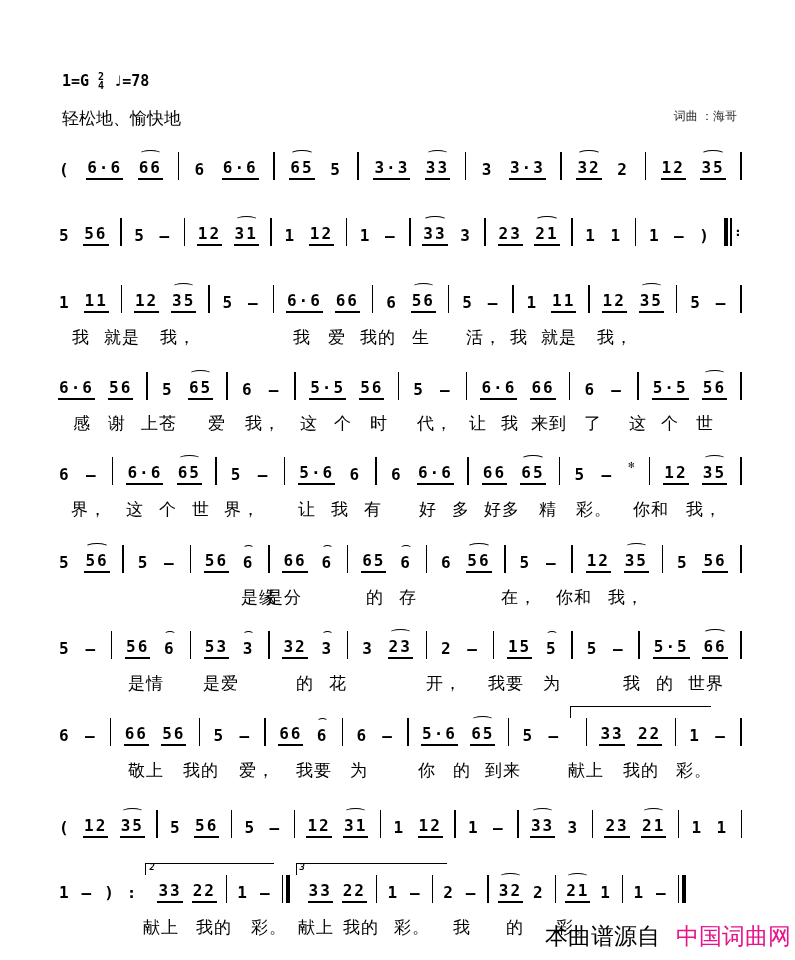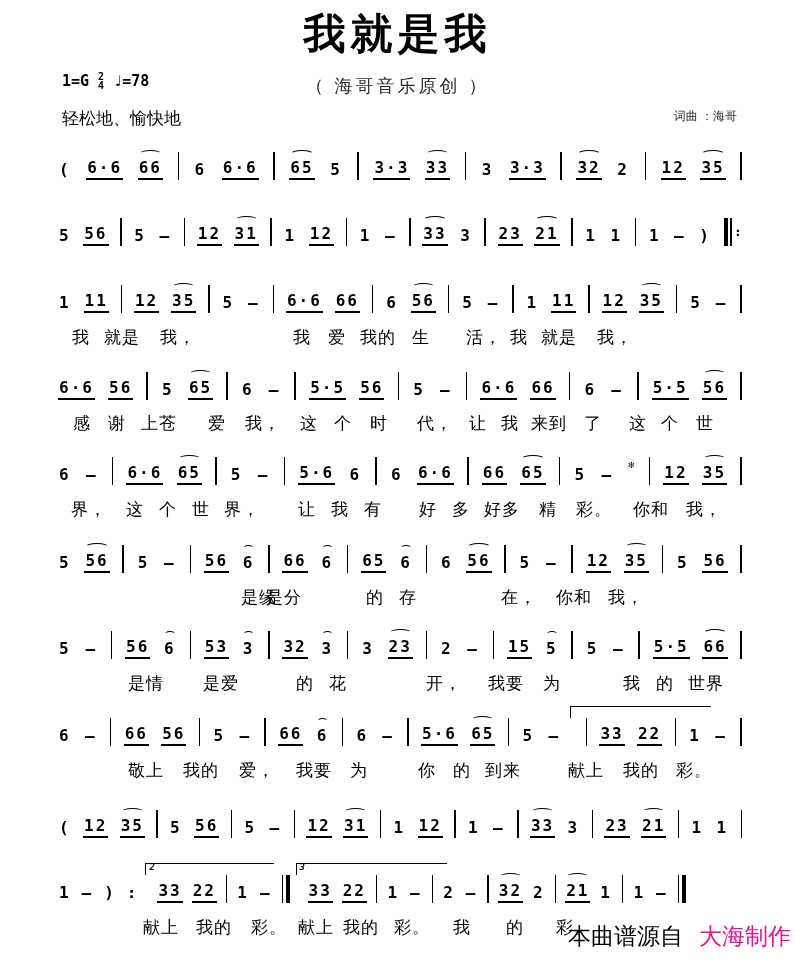--- a/index.html
+++ b/index.html
@@ -37,32 +37,30 @@
   .lyr-row{position:absolute;left:0;top:0;width:795px;height:24px;font-size:17px;
            font-family:"DejaVu Serif",serif;}
   .lyr-row span{position:absolute;top:0;white-space:nowrap;letter-spacing:1px;}
   .footer{position:absolute;top:921px;right:4px;display:flex;gap:16px;align-items:baseline;
           font-weight:normal;font-size:23px;}
 </style>
 </head>
 <body>
 
 <div class="sheet">
-  <div class="title">我就是我</div>
 
   <div class="keysig">
     <span>1=G</span>
     <span class="meter">
       <span>2</span>
       <span>4</span>
     </span>
     <span>♩=78</span>
   </div>
 
-  <div class="subtitle">（ 海哥音乐原创 ）</div>
   <div class="mood">轻松地、愉快地</div>
   <div class="author">词曲 ：海哥</div>
 
   <div class="music-row" style="top:146px">
       <span class="note">(</span>
       <span class="note u">6·6</span>
       <span class="note u a">66</span>
       <span class="bar"></span>
       <span class="note">6</span>
       <span class="note u">6·6</span>
@@ -454,15 +452,15 @@
       <span class="" style="left: 298px;">献上</span>
       <span class="" style="left: 343px;">我的</span>
       <span class="" style="left: 394px;">彩。</span>
       <span class="" style="left: 453px;">我</span>
       <span class="" style="left: 506px;">的</span>
       <span class="" style="left: 556px;">彩。</span>
     </div>
 
   <div class="footer">
     <span>本曲谱源自</span>
-    <span style="color: rgb(232, 18, 138);">大海制作</span>
+    <span style="color: rgb(232, 18, 138);">中国词曲网</span>
   </div>
 </div>
 
 </body></html>

